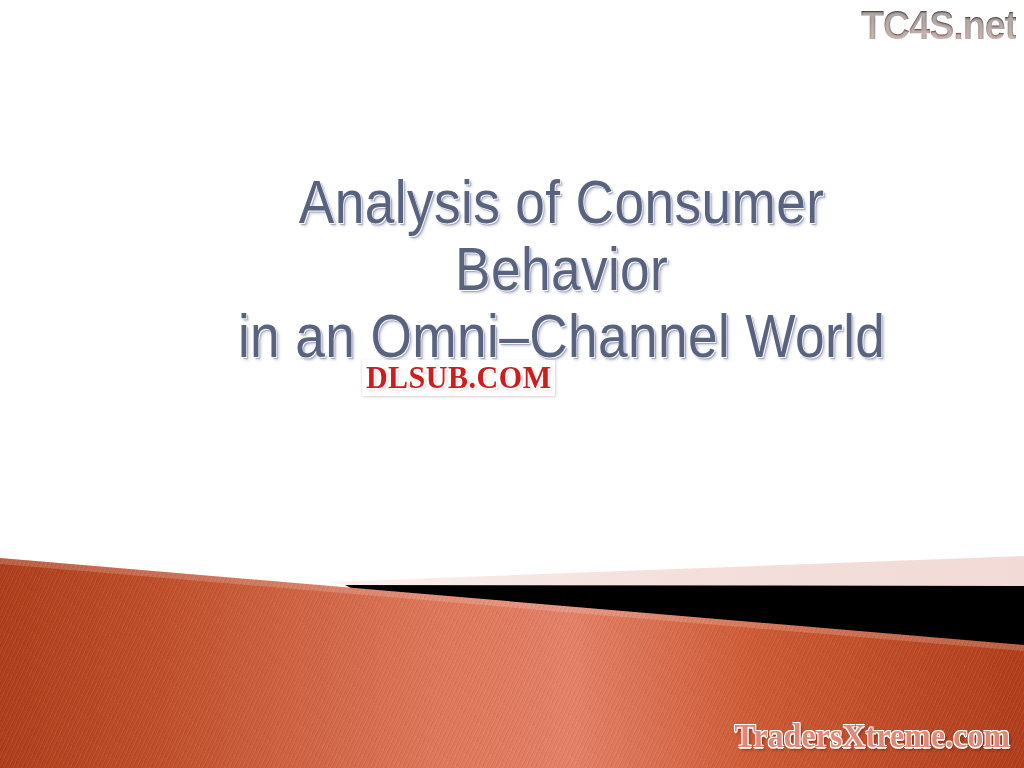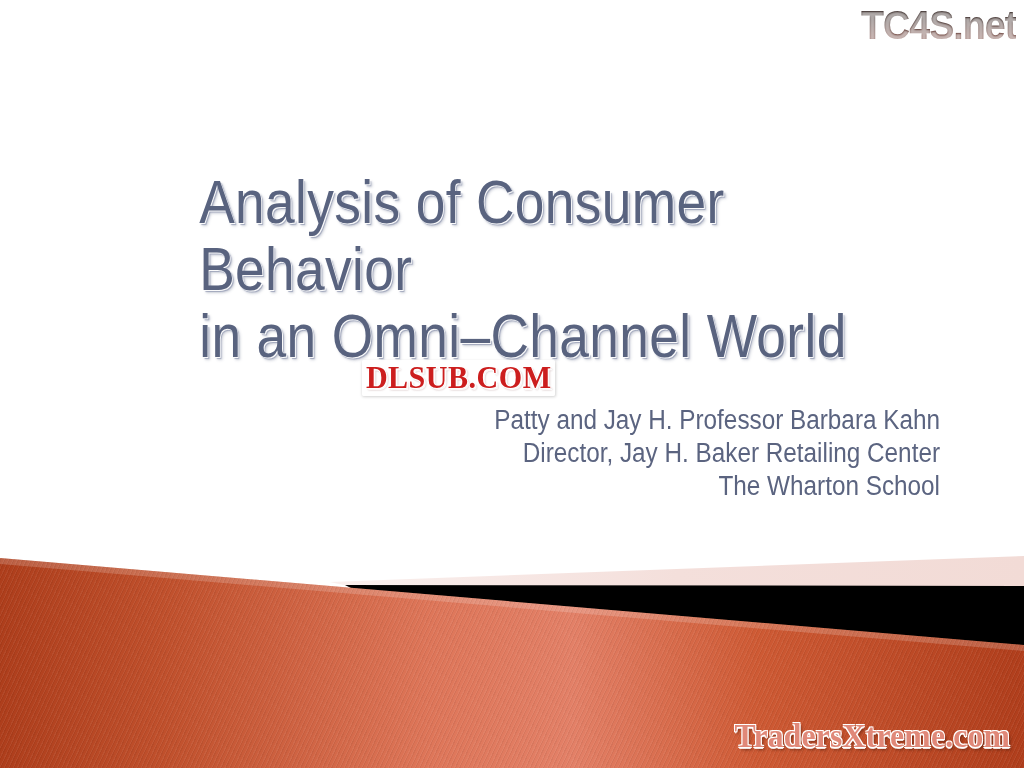--- a/index.html
+++ b/index.html
@@ -40,23 +40,23 @@
         rgba(0,0,0,0.045) 2px,
         rgba(255,255,255,0.0) 2px,
         rgba(255,255,255,0.0) 4px);
     -webkit-mask-image:var(--m);
     mask-image:var(--m);
   }
 
   
   #title-block {
     position:absolute;
-    left:76px; top:168px;
+    left:60px; top:168px;
     width:880px;
-    text-align:left;
+    text-align:center;
   }
   .title-line {
     font-family:"Liberation Sans Narrow","Liberation Sans", sans-serif;
     font-size:62px;
     line-height:67px;
     font-weight:400;
     letter-spacing:0.4px;
     color:#59637F;
     white-space:nowrap;
     transform:scaleX(0.86);
@@ -188,23 +188,18 @@
 
     <div class="texture" style="--m:linear-gradient(#000,#000); clip-path:polygon(0 38px,1024px 125px,1024px 248px,0 248px);"></div>
   </div>
 
   <div id="title-block">
     <div class="title-line">Analysis of Consumer</div>
     <div class="title-line">Behavior</div>
     <div class="title-line">in an Omni–Channel World</div>
   </div>
 
-  <div id="subtitle-block">
-    <div class="subtitle-line">Patty and Jay H. Professor Barbara Kahn</div>
-    <div class="subtitle-line">Director, Jay H. Baker Retailing Center</div>
-    <div class="subtitle-line">The Wharton School</div>
-  </div>
 
   <div id="wm-tc4s">TC4S.net</div>
   <div id="wm-dlsub">DLSUB.COM</div>
   <div id="wm-traders">TradersXtreme.com</div>
 
 </div>
 
 </body></html>

